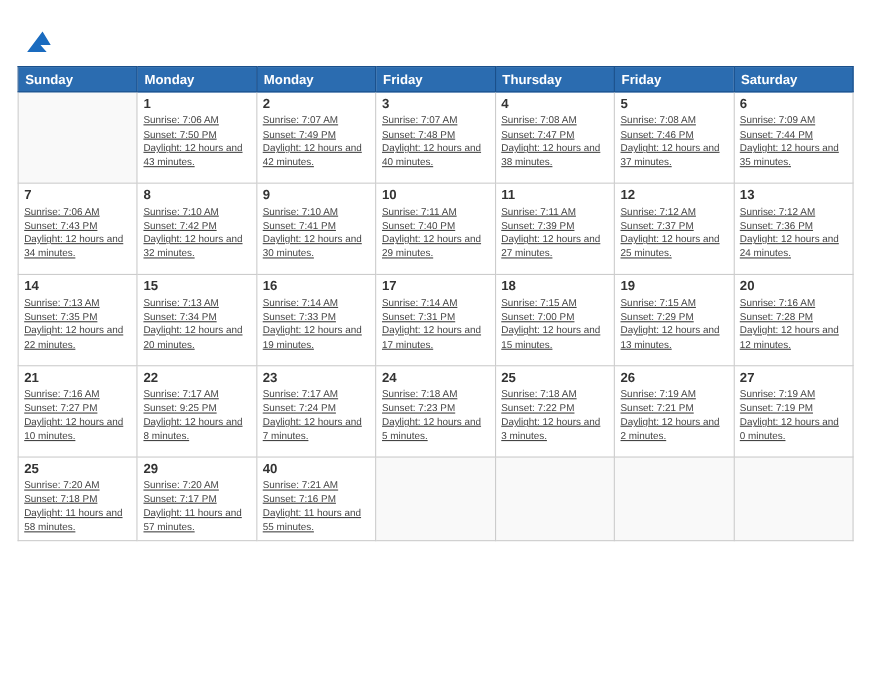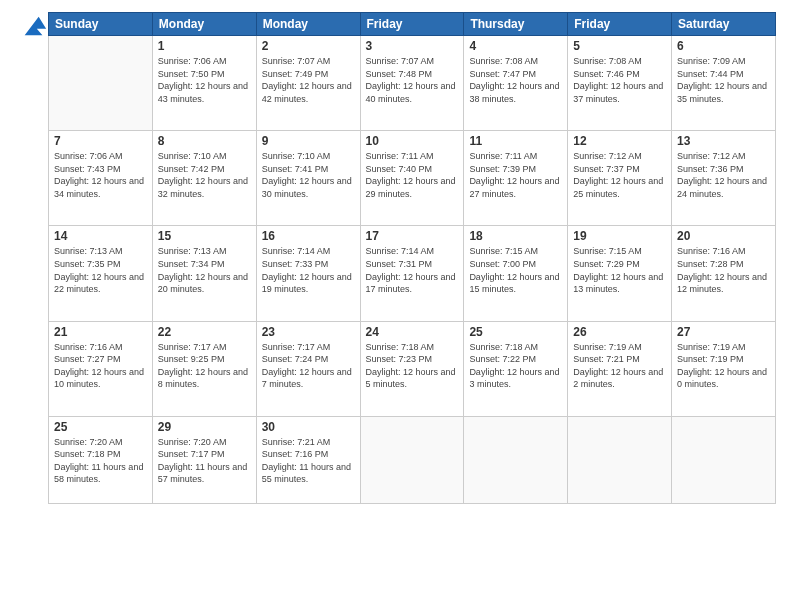--- a/index.html
+++ b/index.html
@@ -6,23 +6,23 @@
     body {
       font-family: Arial, sans-serif;
       background: #fff;
       width: 792px;
       height: 612px;
       overflow: hidden;
     }
     .page {
       width: 792px;
       height: 516px;
-      padding: 12px 16px;
+      padding: 24px 16px;
       display: flex;
-      flex-direction: row;
+      flex-direction: column;
     }
     .header {
       display: flex;
       justify-content: space-between;
       align-items: flex-start;
       margin-bottom: 8px;
     }
     .logo {
       display: flex;
       align-items: center;
@@ -79,20 +79,21 @@
       font-size: 12px;
       font-weight: bold;
       color: #333;
       display: block;
       margin-bottom: 2px;
     }
     .day-info {
       font-size: 9px;
       color: #444;
       line-height: 1.4;
+      text-decoration: underline;
     }
     .empty-cell {
       background: #f9f9f9;
     }
     .last-row td {
       height: 70px;
     }
   </style>
 </head>
 <body>
@@ -336,21 +337,21 @@
 and 58 minutes.</div>
           </td>
           <td>
             <span class="day-number">29</span>
             <div class="day-info">Sunrise: 7:20 AM
 Sunset: 7:17 PM
 Daylight: 11 hours
 and 57 minutes.</div>
           </td>
           <td>
-            <span class="day-number">30</span>
+            <span class="day-number">40</span>
             <div class="day-info">Sunrise: 7:21 AM
 Sunset: 7:16 PM
 Daylight: 11 hours
 and 55 minutes.</div>
           </td>
           <td class="empty-cell"></td>
           <td class="empty-cell"></td>
           <td class="empty-cell"></td>
           <td class="empty-cell"></td>
         </tr>

